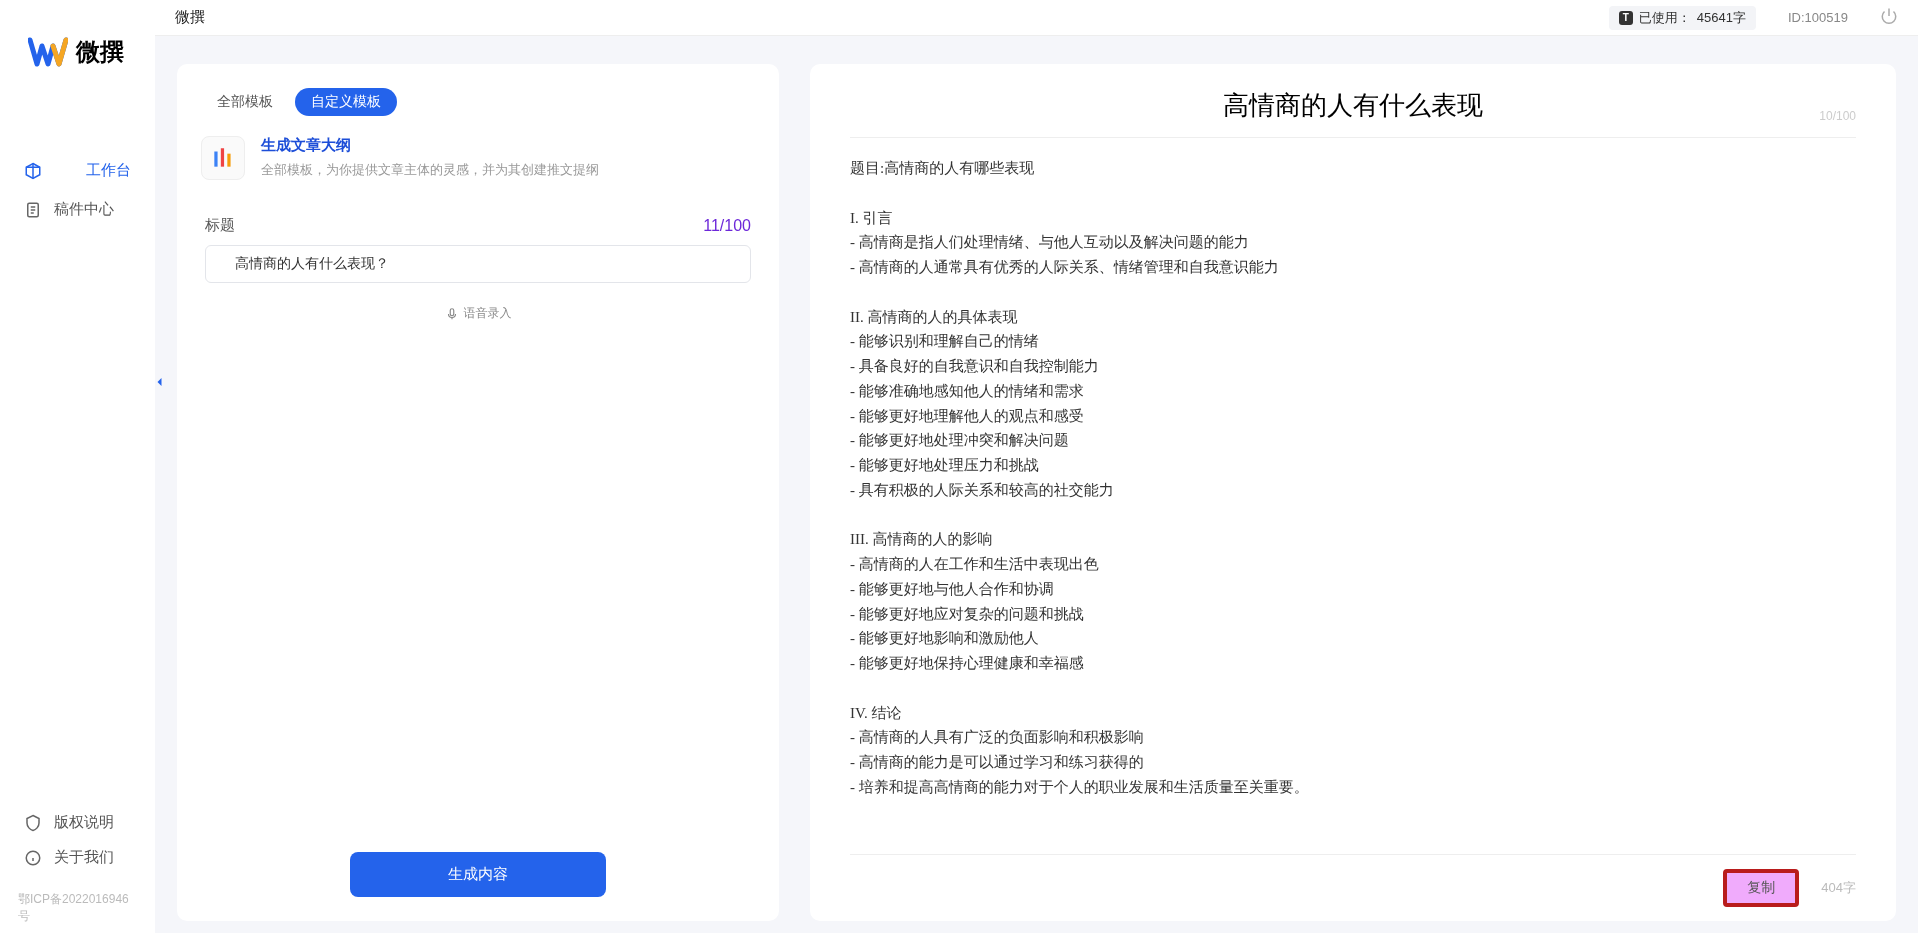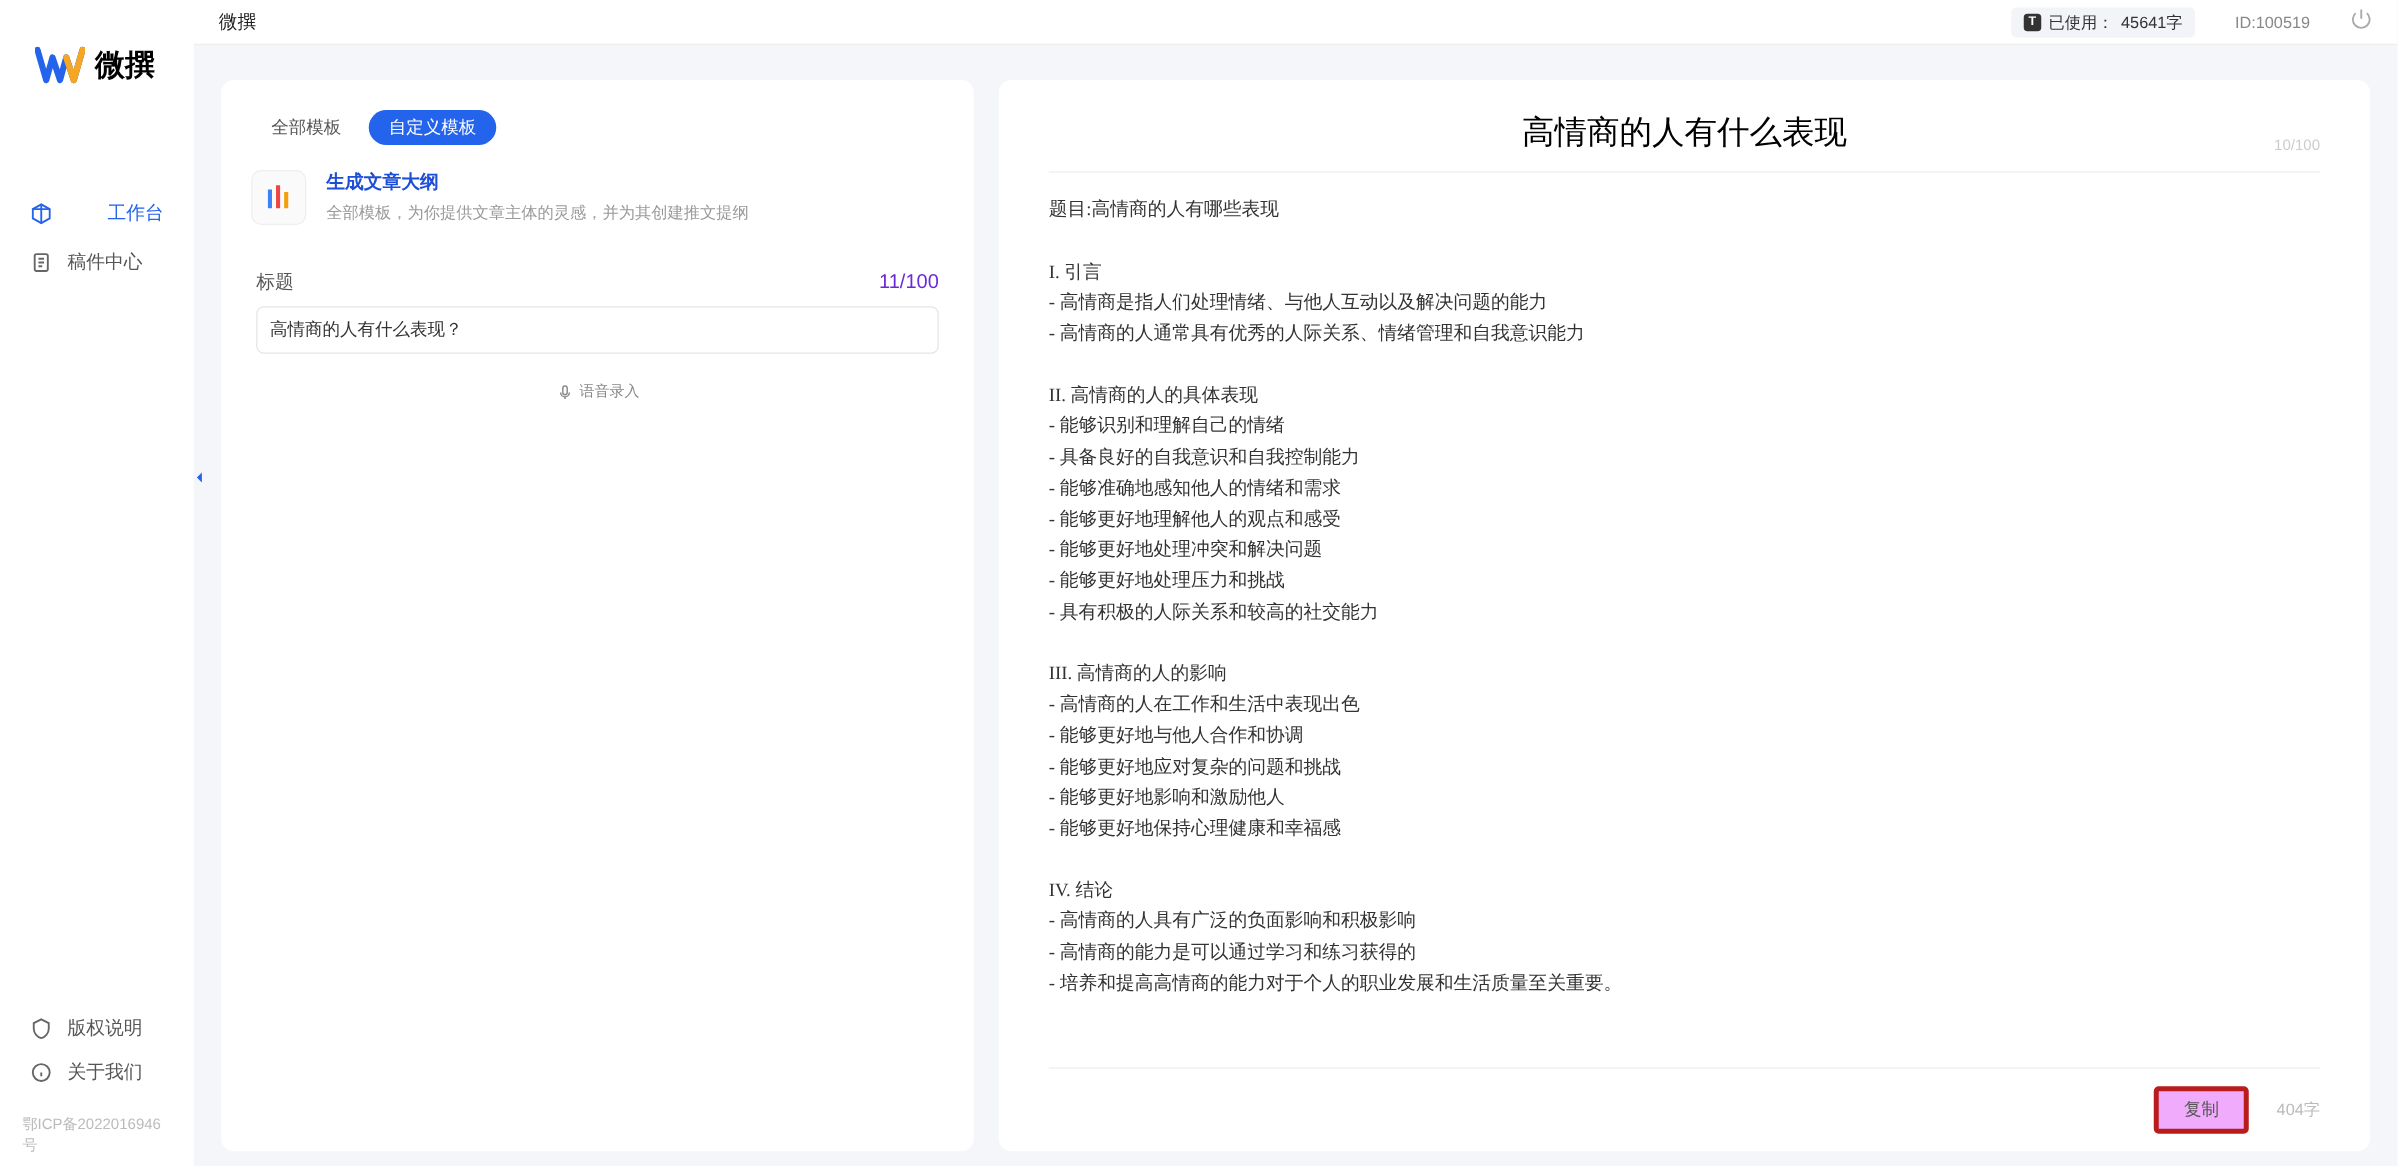--- a/index.html
+++ b/index.html
@@ -27,40 +27,40 @@
 .header { height: 36px; background: #fff; display: flex; align-items: center; padding: 0 20px; border-bottom: 1px solid #eee; }
 .header-title { font-size: 15px; color: #222; }
 .header-right { margin-left: auto; display: flex; align-items: center; gap: 32px; }
 .usage-badge { background: #f3f4f7; border-radius: 4px; padding: 3px 10px; display: flex; align-items: center; gap: 6px; font-size: 13px; color: #333; }
 .usage-icon { width: 14px; height: 14px; background: #333; border-radius: 3px; display: inline-flex; align-items: center; justify-content: center; color: #fff; font-size: 10px; font-weight: bold; }
 .id-text { font-size: 13px; color: #888; }
 .power-icon { color: #aaa; cursor: pointer; }
 
 
 .main { flex: 1; display: flex; flex-direction: column; }
-.content { flex: 1; display: flex; gap: 20px; padding: 28px 22px 12px; }
+.content { flex: 1; display: flex; gap: 31px; padding: 28px 22px 12px; }
 .panel { background: #fff; border-radius: 10px; display: flex; flex-direction: column; }
 .panel-left { width: 602px; }
 .panel-right { flex: 1; }
 
 
 .tabs { display: flex; gap: 6px; padding: 24px 24px 12px; }
 .tab { padding: 5px 16px; border-radius: 999px; font-size: 14px; cursor: pointer; color: #555; }
 .tab.active { background: #2463eb; color: #fff; }
 .template-card { display: flex; gap: 16px; padding: 8px 24px 18px; align-items: flex-start; }
 .template-icon { width: 44px; height: 44px; border-radius: 8px; background: #fafafa; border: 1px solid #eee; display: flex; align-items: center; justify-content: center; font-size: 22px; }
 .template-info { flex: 1; }
 .template-title { font-size: 15px; font-weight: 600; color: #1d4ed8; margin-bottom: 6px; }
 .template-desc { font-size: 13px; color: #999; }
 
 .form-section { padding: 18px 28px; }
 .form-row { display: flex; justify-content: space-between; align-items: center; margin-bottom: 10px; }
 .form-label { font-size: 15px; color: #555; }
 .form-count { font-size: 16px; color: #6d28d9; }
-.input-field { width: 100%; border: 1px solid #e3e5ea; border-radius: 6px; padding: 10px 10px; font-size: 14px; color: #333; outline: none; }
+.input-field { width: 100%; border: 1px solid #e3e5ea; border-radius: 6px; padding: 10px 29px; font-size: 14px; color: #333; outline: none; }
 .voice-link { text-align: center; margin-top: 22px; font-size: 12px; color: #888; display: flex; align-items: center; justify-content: center; gap: 5px; cursor: pointer; }
 
 .generate-wrap { margin-top: auto; padding: 22px 0 24px; display: flex; justify-content: center; }
 .generate-btn { width: 256px; background: #2463eb; color: #fff; border: none; border-radius: 8px; padding: 13px 0; font-size: 15px; cursor: pointer; }
 
 
 .output-header { padding: 24px 40px 8px; position: relative; }
 .output-title { text-align: center; font-size: 26px; font-family: "SimSun", serif; color: #000; }
 .output-count { position: absolute; right: 40px; bottom: 8px; font-size: 12px; color: #ccc; }
 .output-divider { border-top: 1px solid #eee; margin: 6px 40px 0; }
@@ -188,20 +188,23 @@
           <div class="voice-link">
             <svg width="14" height="14" viewBox="0 0 24 24" fill="none" stroke="#888" stroke-width="2">
                 <rect x="9" y="3" width="6" height="12" rx="3"></rect>
                 <path d="M6 12 A6 6 0 0 0 18 12"></path>
                 <line x1="12" y1="18" x2="12" y2="21"></line>
               </svg>
             <span>语音录入</span>
           </div>
         </div>
 
+        <div class="generate-wrap">
+          <button class="generate-btn">生成内容</button>
+        </div>
       </div>
 
       <div class="panel panel-right">
         <div class="output-header">
           <div class="output-title">高情商的人有什么表现</div>
           <div class="output-count">10/100</div>
         </div>
         <div class="output-divider"></div>
         <div class="output-body">题目:高情商的人有哪些表现
 

